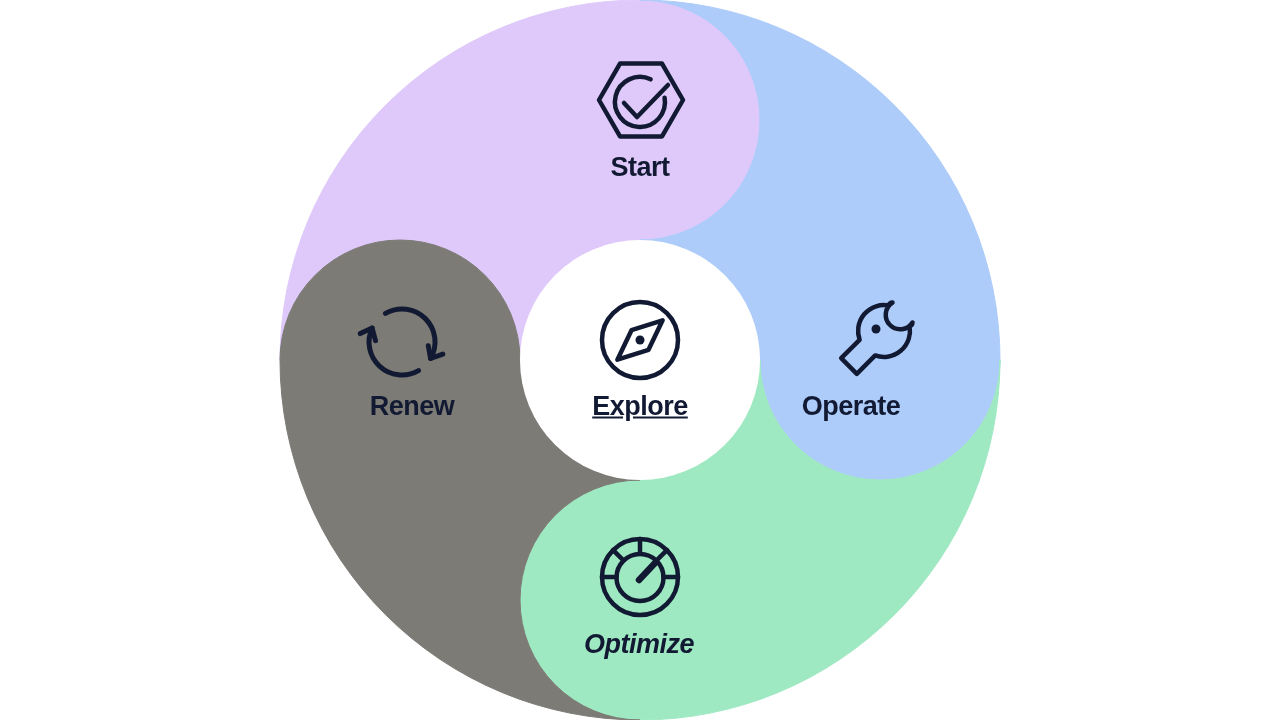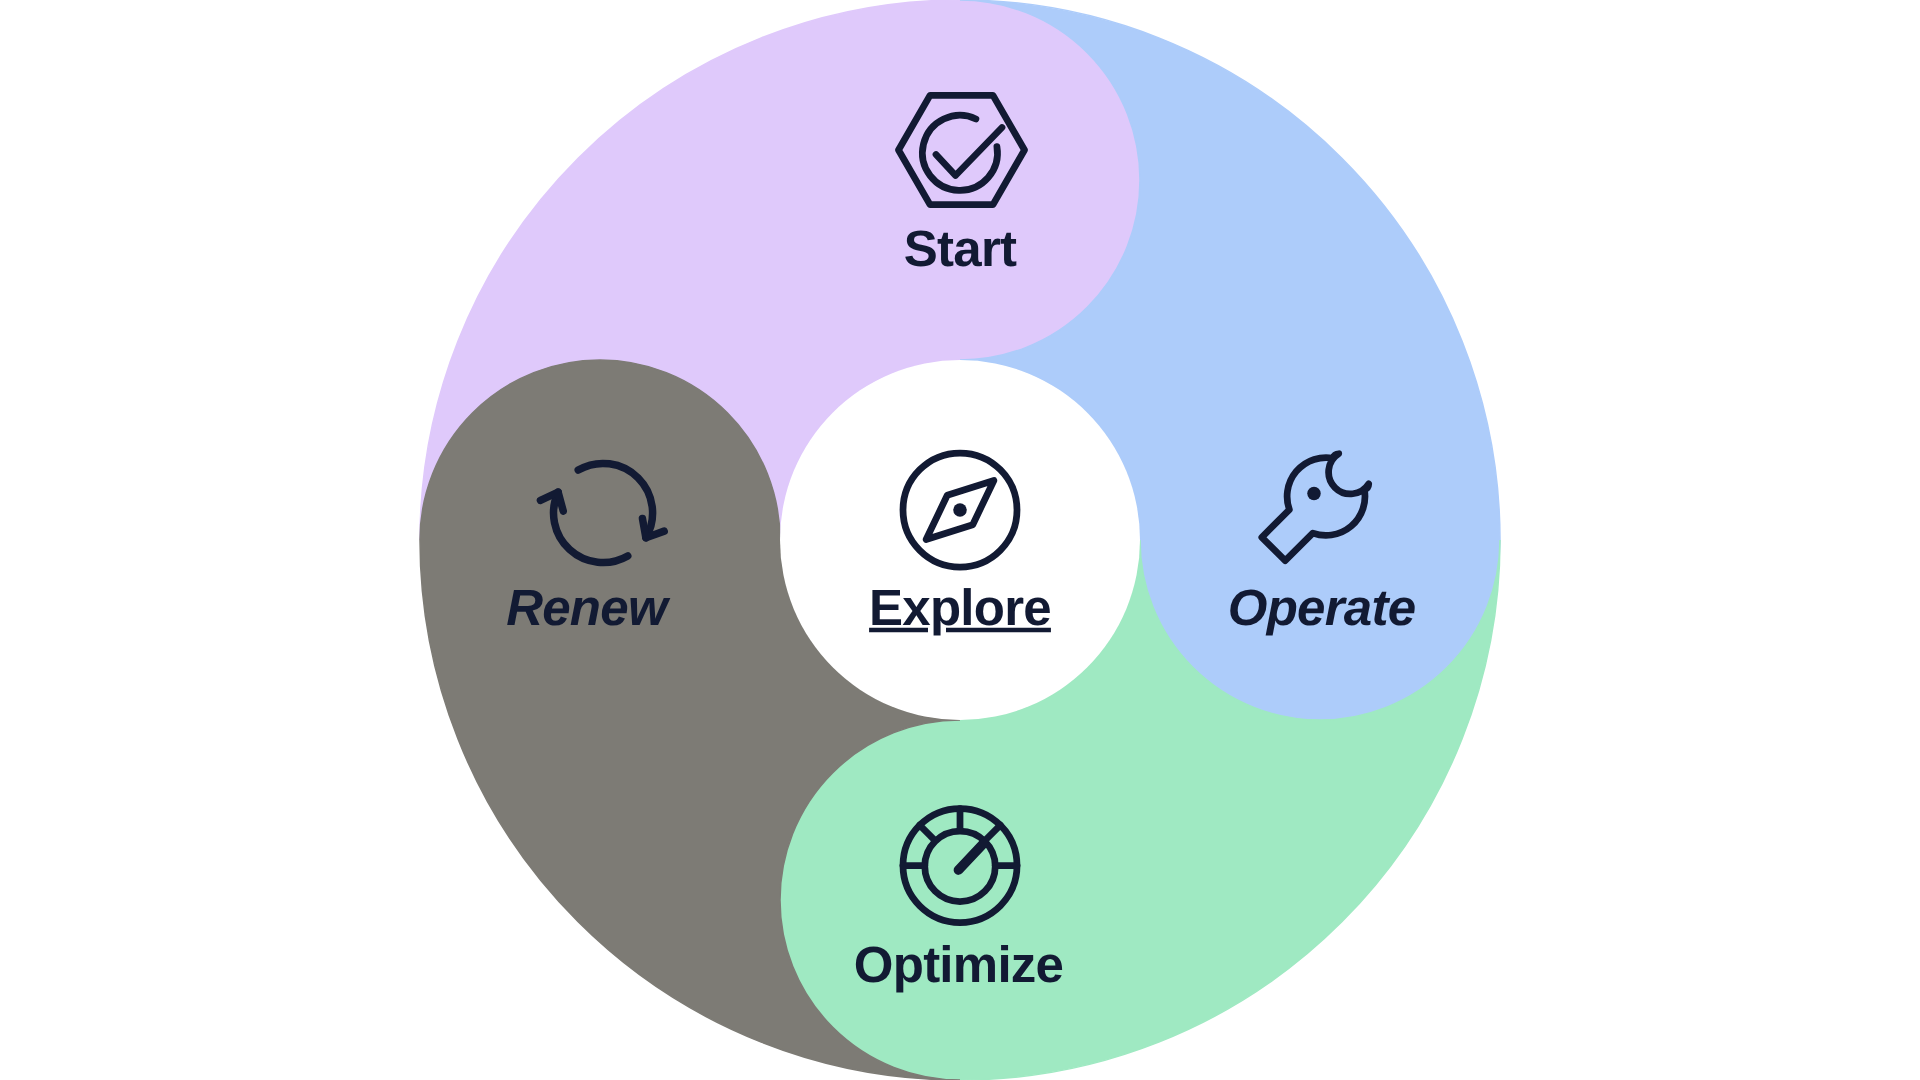--- a/index.html
+++ b/index.html
@@ -8,21 +8,21 @@
     width: 1280px;
     height: 720px;
     overflow: hidden;
     background: var(--background, #fff);
     font-family: "Liberation Sans", "DejaVu Sans", sans-serif;
   }
   .stage svg { position: absolute; left: 0; top: 0; }
   .seg-label {
     position: absolute;
     transform: translate(-50%, -50%);
-    font-size: 34px;
+    font-size: 27px;
     font-weight: 700;
     letter-spacing: -0.5px;
     color: var(--navy, #121A33);
     white-space: nowrap;
     user-select: none;
   }
   .icon-stroke {
     stroke: var(--navy, #121A33);
     fill: none;
     stroke-linecap: round;
@@ -85,20 +85,20 @@
       <path d="M 613.1,550.1 L 623.4,560.4"></path>
       <path d="M 640,539 L 640,553.5"></path>
       <path d="M 666.9,550.1 L 656.6,560.4"></path>
       <path d="M 678,577 L 663.5,577"></path>
       <path d="M 639,580 L 655.5,562.5" stroke-width="6.5"></path>
     </g>
   </svg>
 
   <div class="seg-label" style="left:640px; top:167px;">Start</div>
 
-  <div class="seg-label" style="left:881px; top:406px;font-style:italic;">Operate</div>
+  <div class="seg-label" style="left:851px; top:406px;">Operate</div>
 
-  <div class="seg-label" style="left:639px; top:644px;">Optimize</div>
+  <div class="seg-label" style="left:639px; top:644px;font-style:italic;">Optimize</div>
 
-  <div class="seg-label" style="left:391px; top:406px;font-style:italic;">Renew</div>
+  <div class="seg-label" style="left:412px; top:406px;">Renew</div>
 
   <div class="seg-label" style="left:640px; top:406px;text-decoration:underline;">Explore</div>
 </div>
 
 </body></html>

